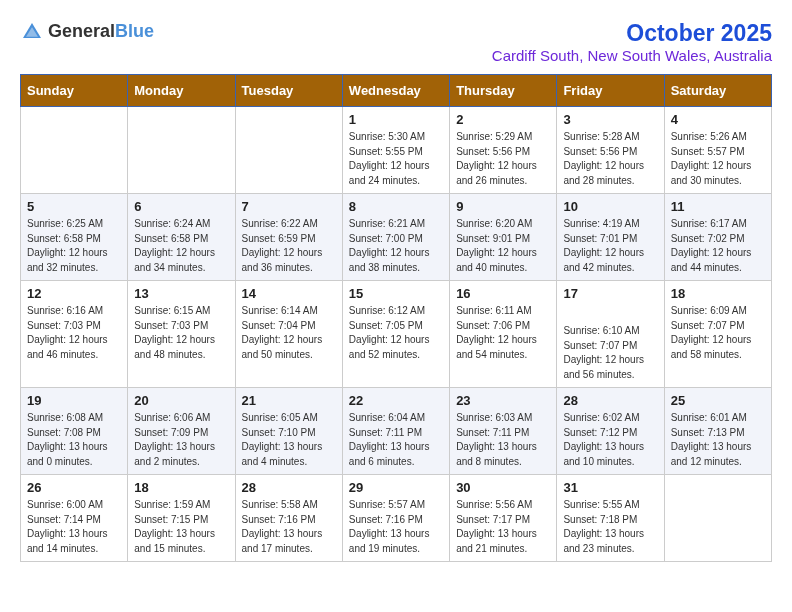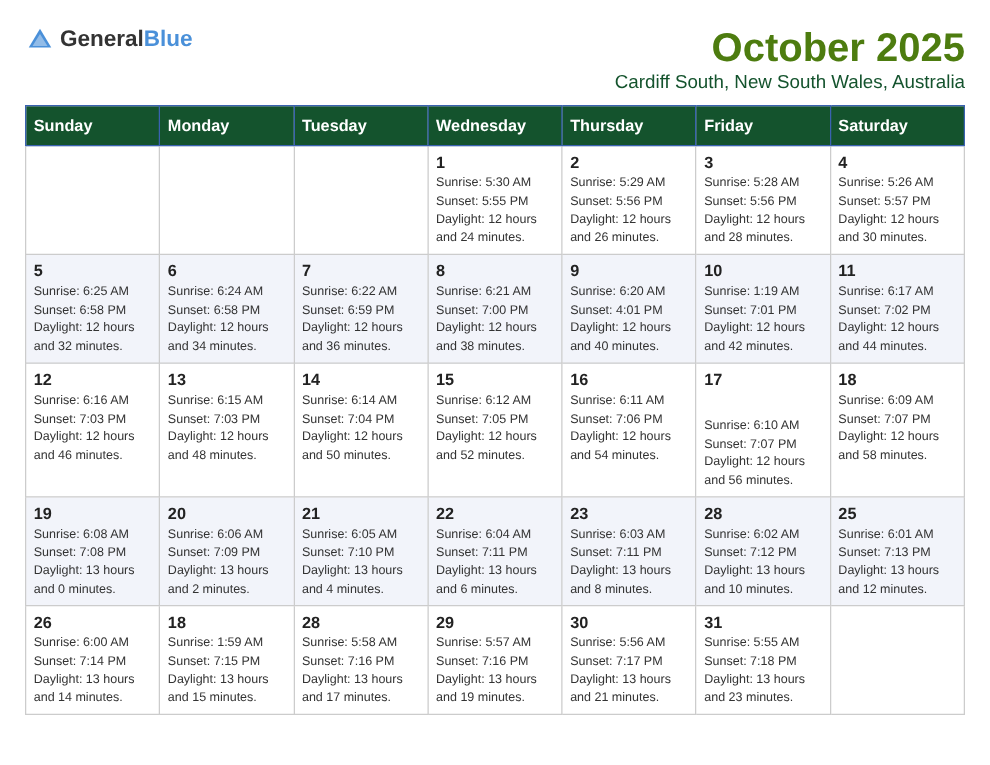--- a/index.html
+++ b/index.html
@@ -35,35 +35,35 @@
       line-height: 1.1;
     }
     .logo-icon {
       width: 24px;
       height: 24px;
     }
     .title-area {
       text-align: right;
     }
     .month-title {
-      font-size: 32px;
-      font-weight: bold;
-      color: #4d7c0f;
+      font-size: 23px;
+      font-weight: bold;
+      color: #1d4ed8;
     }
     .location-subtitle {
       font-size: 15px;
-      color: #14532d;
+      color: #6d28d9;
     }
     .calendar {
       width: 100%;
       border-collapse: collapse;
       border: 1px solid #ccc;
     }
     .calendar th {
-      background-color: #14532d;
+      background-color: #a16207;
       color: #fff;
       font-size: 13px;
       font-weight: bold;
       padding: 8px 6px;
       text-align: left;
       border: 1px solid #3a62b0;
     }
     .calendar td {
       vertical-align: top;
       border: 1px solid #ccc;
@@ -187,27 +187,27 @@
         <td>
           <div class="day-number">8</div>
           <div class="day-info" style="white-space: pre-line;">Sunrise: 6:21 AM
 Sunset: 7:00 PM
 Daylight: 12 hours
 and 38 minutes.</div>
         </td>
         <td>
           <div class="day-number">9</div>
           <div class="day-info" style="white-space: pre-line;">Sunrise: 6:20 AM
-Sunset: 4:01 PM
+Sunset: 9:01 PM
 Daylight: 12 hours
 and 40 minutes.</div>
         </td>
         <td>
           <div class="day-number">10</div>
-          <div class="day-info" style="white-space: pre-line;">Sunrise: 1:19 AM
+          <div class="day-info" style="white-space: pre-line;">Sunrise: 4:19 AM
 Sunset: 7:01 PM
 Daylight: 12 hours
 and 42 minutes.</div>
         </td>
         <td>
           <div class="day-number">11</div>
           <div class="day-info" style="white-space: pre-line;">Sunrise: 6:17 AM
 Sunset: 7:02 PM
 Daylight: 12 hours
 and 44 minutes.</div>

